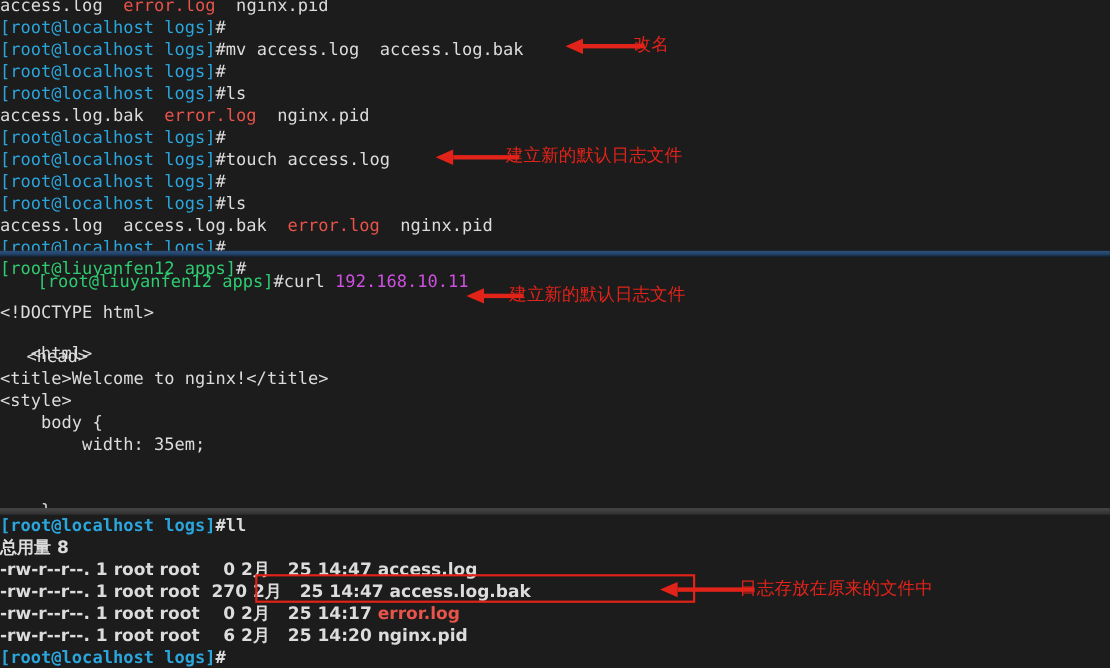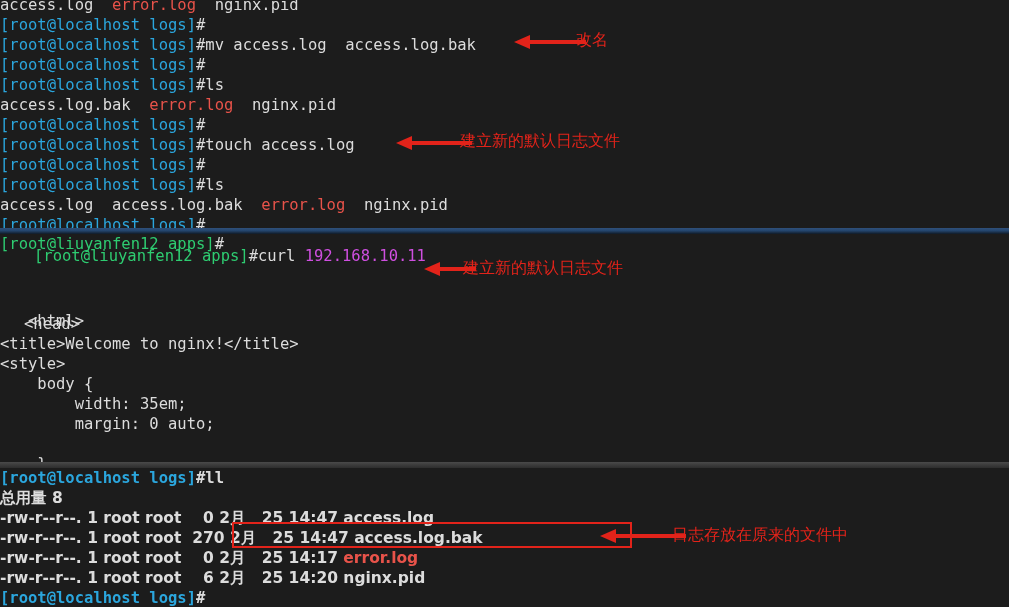--- a/index.html
+++ b/index.html
@@ -116,27 +116,27 @@
       <div class="line" style="top: 180px;"><span class="seg c-prompt-cyan">[root@localhost logs]</span><span class="seg c-white">#ls</span></div>
       <div class="line" style="top: 200px;"><span class="seg c-white">access.log  access.log.bak  </span><span class="seg c-red">error.log</span><span class="seg c-white">  nginx.pid</span></div>
       <div class="line" style="top: 220px;"><span class="seg c-prompt-cyan">[root@localhost logs]</span><span class="seg c-white">#</span></div>
     </div>
 
   <div class="sep-blue" style="top:228px;"></div>
 
   <div class="pane" id="pane2" style="top:234px;height:228px;">
       <div class="line" style="top: 0px;"><span class="seg c-prompt-green">[root@liuyanfen12 apps]</span><span class="seg c-white">#</span></div>
       <div class="line" style="top: 12px; padding-left: 34px;"><span class="seg c-prompt-green">[root@liuyanfen12 apps]</span><span class="seg c-white">#curl </span><span class="seg c-magenta">192.168.10.11</span></div>
+      <div class="line" style="top: 40px;"><span class="seg c-white">&lt;!DOCTYPE html&gt;</span></div>
       <div class="line" style="top: 77px; padding-left: 28px;"><span class="seg c-white">&lt;html&gt;</span></div>
       <div class="line" style="top: 80px; padding-left: 24px;"><span class="seg c-white">&lt;head&gt;</span></div>
       <div class="line" style="top: 100px;"><span class="seg c-white">&lt;title&gt;Welcome to nginx!&lt;/title&gt;</span></div>
       <div class="line" style="top: 120px;"><span class="seg c-white">&lt;style&gt;</span></div>
       <div class="line" style="top: 140px;"><span class="seg c-white">    body {</span></div>
       <div class="line" style="top: 160px;"><span class="seg c-white">        width: 35em;</span></div>
-      <div class="line" style="top: 180px;"><span class="seg c-white">        margin: 0 auto;</span></div>
       <div class="line" style="top: 220px;"><span class="seg c-white">    }</span></div>
     </div>
 
   <div class="sep-gray" style="top:462px;"></div>
 
   <div class="pane" id="pane3" style="top:468px;height:168px;font-weight:bold;">
       <div class="line" style="top: 0px;"><span class="seg c-prompt-cyan">[root@localhost logs]</span><span class="seg c-white">#ll</span></div>
       <div class="line" style="top: 20px;"><span class="seg c-white c-cjk">总用量 8</span></div>
       <div class="line" style="top: 40px;"><span class="seg c-white c-cjk">-rw-r--r--. 1 root root    0 2月   25 14:47 access.log</span></div>
       <div class="line" style="top: 60px; text-align: right;"><span class="seg c-white c-cjk">-rw-r--r--. 1 root root  270 2月   25 14:47 access.log.bak</span></div>

